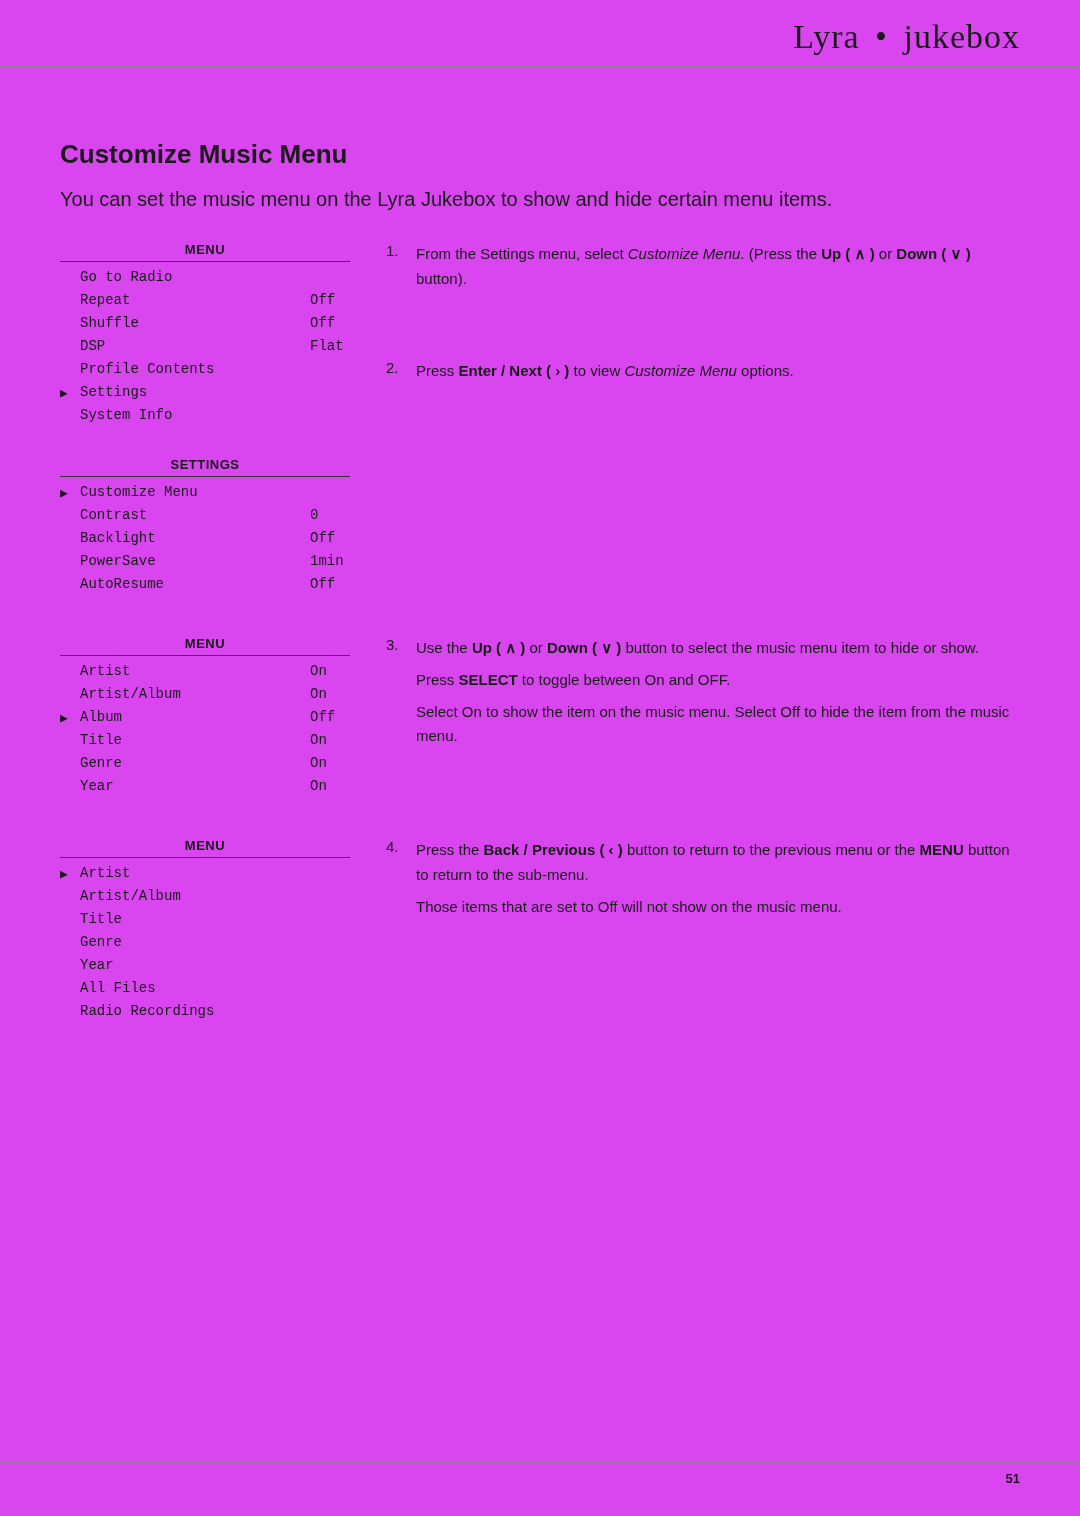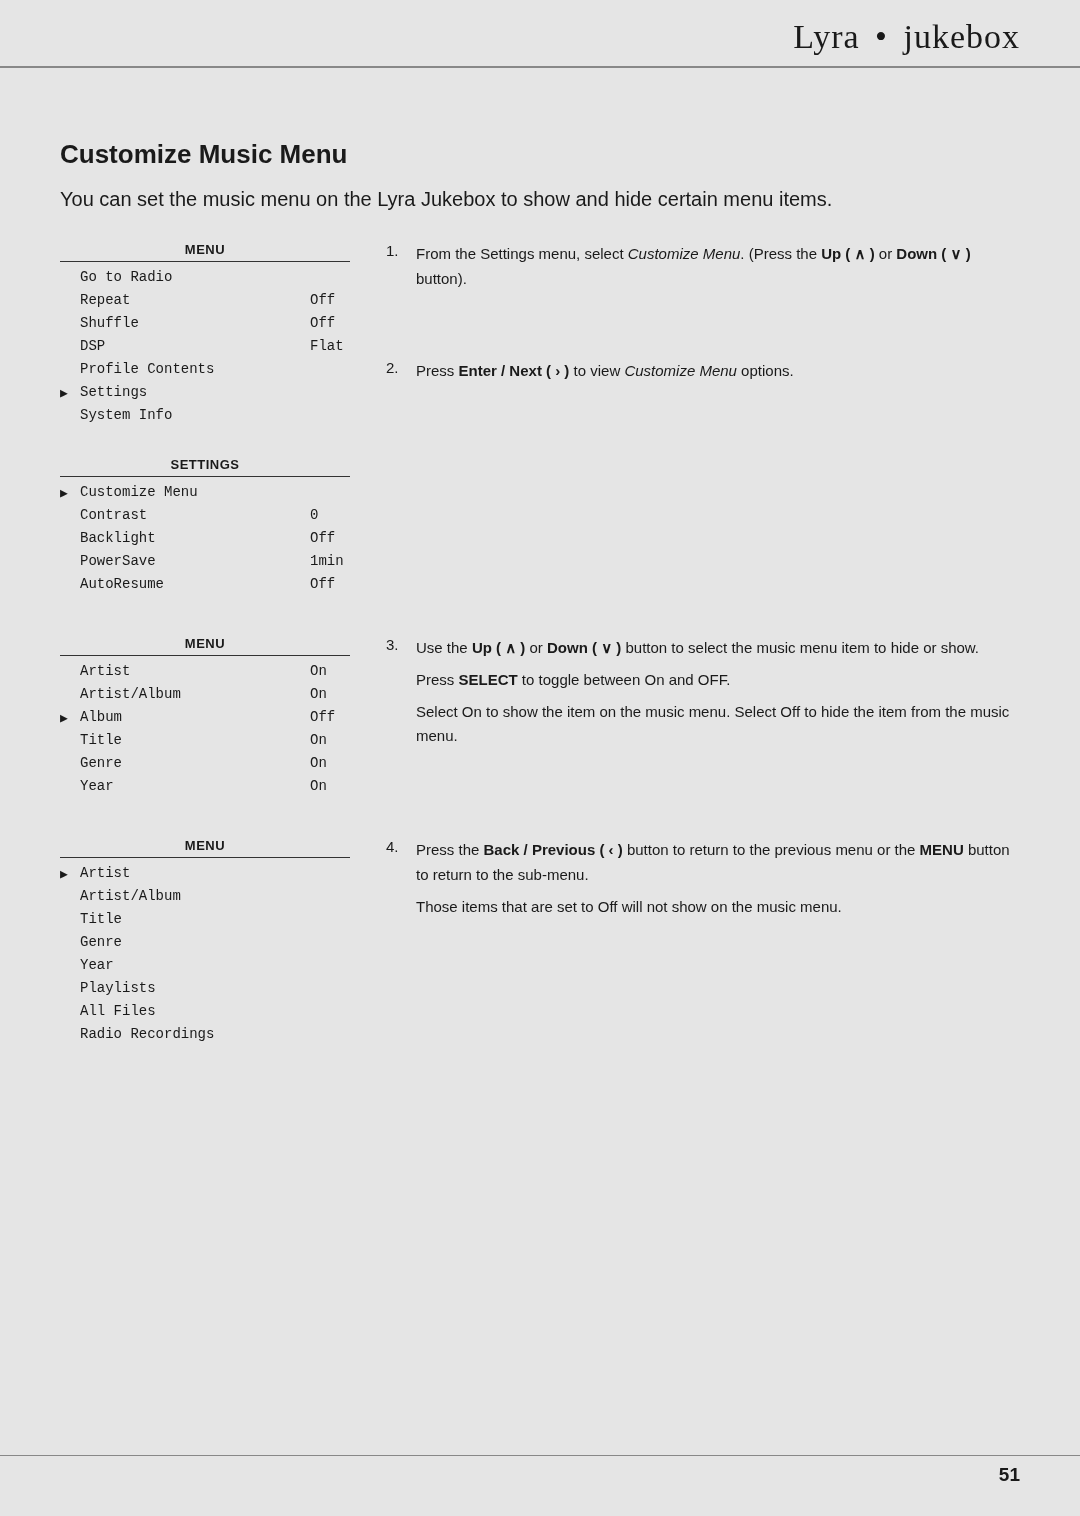--- a/index.html
+++ b/index.html
@@ -12,21 +12,21 @@
       width: 1080px;
       min-height: 1516px;
       position: relative;
     }
 
     .page-wrapper {
       width: 1080px;
       min-height: 1516px;
       padding: 0;
       position: relative;
-      background: #e5e5e5;
+      background: #d946ef;
     }
 
     
     .header-bar {
       display: flex;
       align-items: center;
       justify-content: flex-end;
       padding: 18px 60px 10px 60px;
       border-bottom: 2px solid #888;
       margin-bottom: 0;
@@ -115,21 +115,21 @@
       right: 0;
       padding: 0 60px;
       border-top: 1.5px solid #888;
       display: flex;
       justify-content: flex-end;
       padding-top: 8px;
     }
 
     .page-number {
       font-family: Arial, Helvetica, sans-serif;
-      font-size: 19px;
+      font-size: 13px;
       font-weight: bold;
       color: #1a1a1a;
     }
 
     .section-row {
       display: flex;
       gap: 16px;
       margin-bottom: 10px;
     }
 
@@ -345,24 +345,20 @@
               <div class="menu-row">
                 <span class="menu-arrow"></span>
                 <span class="menu-label">Genre</span>
               </div>
               <div class="menu-row">
                 <span class="menu-arrow"></span>
                 <span class="menu-label">Year</span>
               </div>
               <div class="menu-row">
                 <span class="menu-arrow"></span>
-                <span class="menu-label">Playlists</span>
-              </div>
-              <div class="menu-row">
-                <span class="menu-arrow"></span>
                 <span class="menu-label">All Files</span>
               </div>
               <div class="menu-row">
                 <span class="menu-arrow"></span>
                 <span class="menu-label">Radio Recordings</span>
               </div>
             </div>
         </div>
       </div>
 

